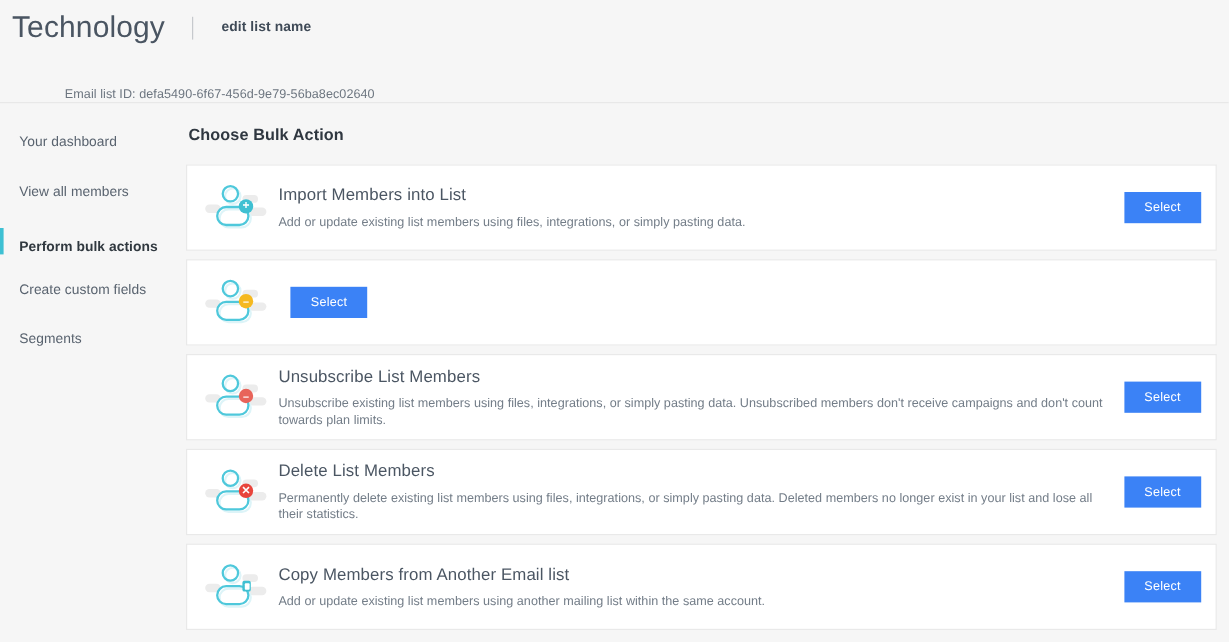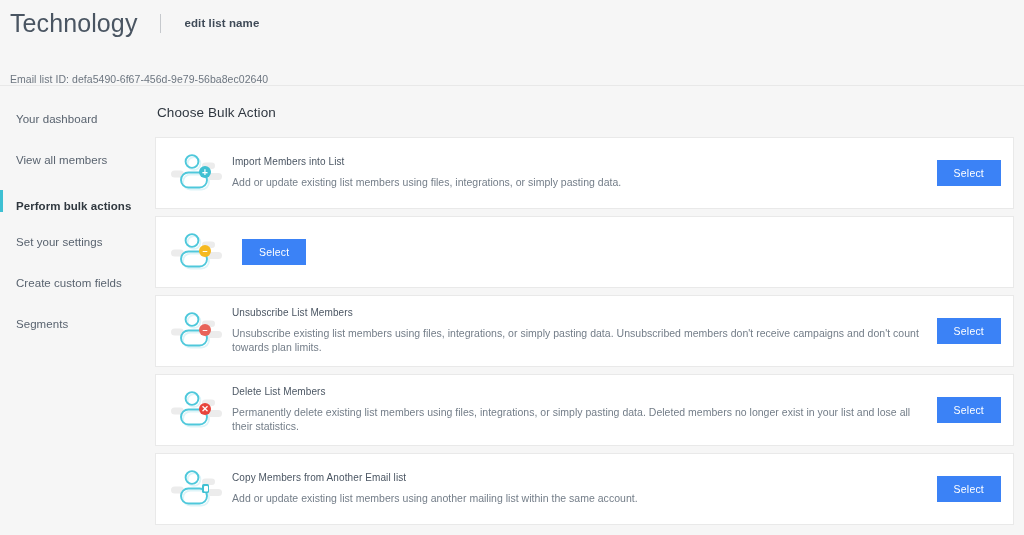--- a/index.html
+++ b/index.html
@@ -55,20 +55,21 @@
     color: #3f4a57;
     cursor: pointer;
     letter-spacing: .1px;
   }
 
   .list-id {
     font-size: 10.5px;
     color: #6d7680;
     margin-top: 33px;
     letter-spacing: .05px;
+    margin-left: 44px;
   }
 
   
   .page-body {
     display: flex;
     align-items: flex-start;
     padding-top: 14px;
   }
 
   
@@ -99,21 +100,21 @@
   }
 
   
   .main {
     flex: 1;
     padding-right: 10px;
   }
 
   .section-title {
     font-size: 13.5px;
-    font-weight: normal;
+    font-weight: bold;
     color: #2f3740;
     margin: 5px 0 17px 2px;
     letter-spacing: .1px;
   }
 
   .action-card {
     background: #ffffff;
     border: 1px solid #e9e9e9;
     display: flex;
     align-items: center;
@@ -130,21 +131,21 @@
     justify-content: center;
   }
 
   .card-text {
     flex: 1;
     padding-left: 4px;
     min-width: 0;
   }
 
   .card-title {
-    font-size: 10px;
+    font-size: 14px;
     color: #4b5663;
     font-weight: 400;
     margin-bottom: 9px;
     letter-spacing: .1px;
   }
 
   .card-desc {
     font-size: 10.5px;
     color: #737d88;
     line-height: 1.3;
@@ -182,23 +183,20 @@
       <div class="nav-item">
         <span>Your dashboard</span>
       </div>
       <div class="nav-item">
         <span>View all members</span>
       </div>
       <div class="nav-item active">
         <span>Perform bulk actions</span>
       </div>
       <div class="nav-item">
-        <span>Set your settings</span>
-      </div>
-      <div class="nav-item">
         <span>Create custom fields</span>
       </div>
       <div class="nav-item">
         <span>Segments</span>
       </div>
     </nav>
 
   <div class="main">
     <div class="section-title">Choose Bulk Action</div>
     <div id="action-list">

